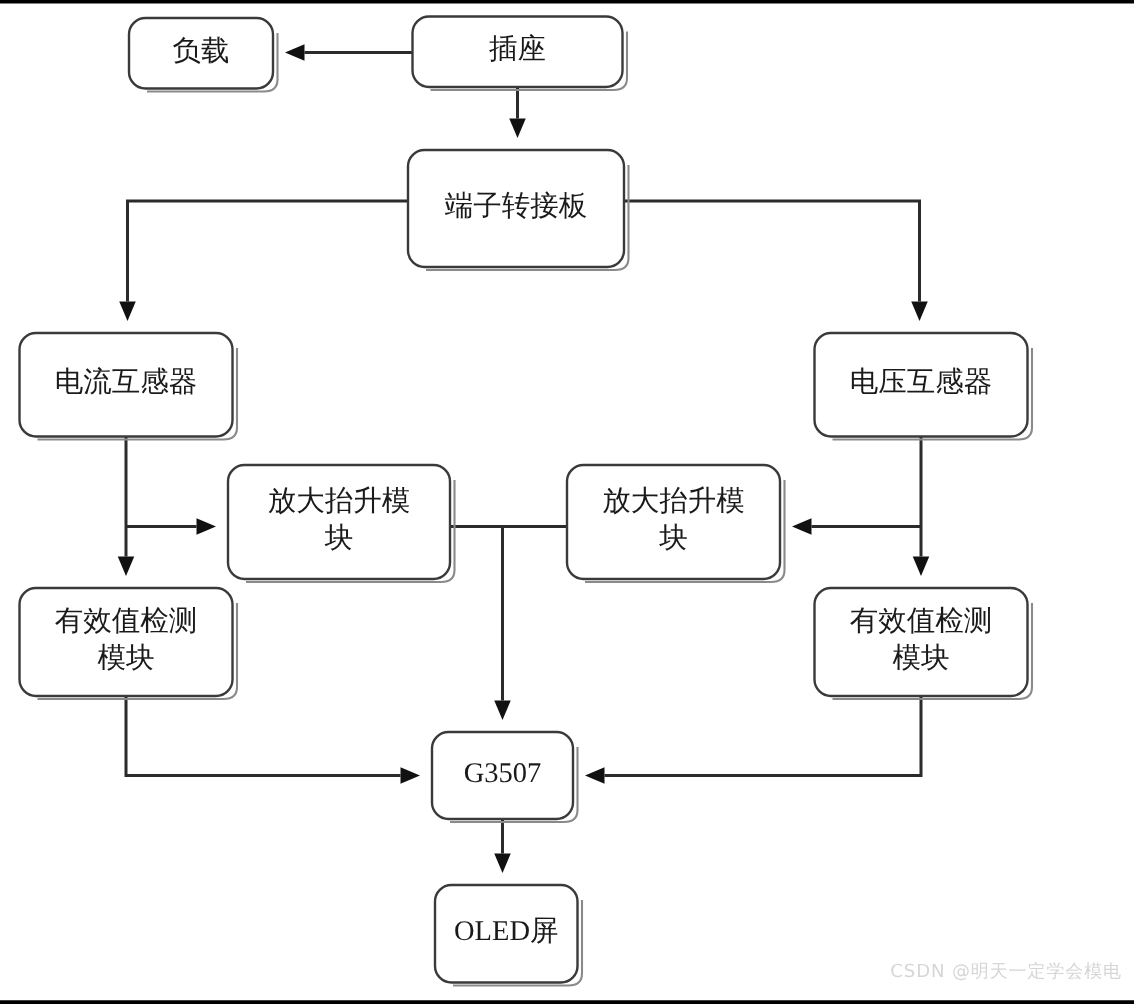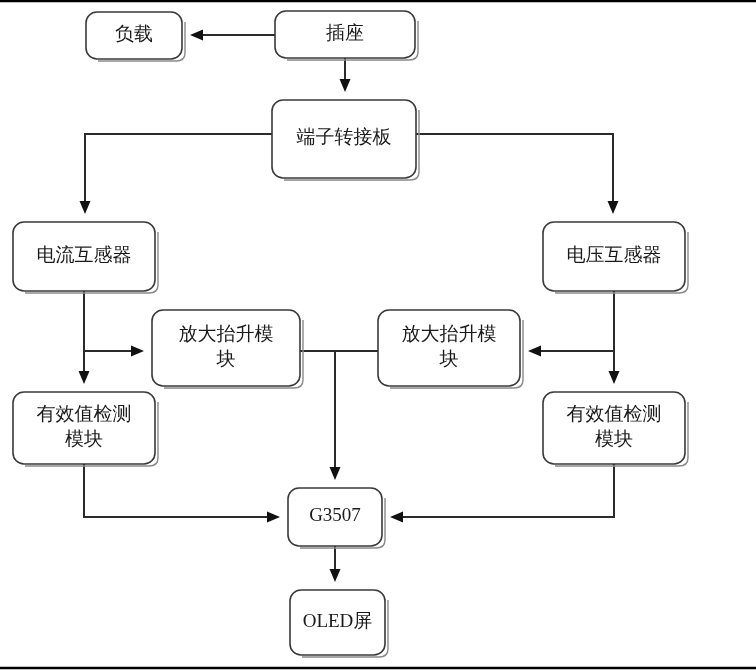--- a/index.html
+++ b/index.html
@@ -189,13 +189,14 @@
           <rect class="node-rect" x="288" y="488" width="94" height="58" rx="11" ry="11"></rect>
           <text class="node-label" x="335" y="517">G3507</text>
         </g>
         <g>
           <path class="node-shadow" d="M 388 600 L 388 649 Q 388 657 379 657 L 302 657"></path>
           <rect class="node-rect" x="290" y="590" width="95" height="65" rx="11" ry="11"></rect>
           <text class="node-label" x="337.5" y="622.5">OLED屏</text>
         </g>
       </g>
   </svg>
+  <div class="watermark">CSDN @明天一定学会模电</div>
 </div>
 
 </body></html>

